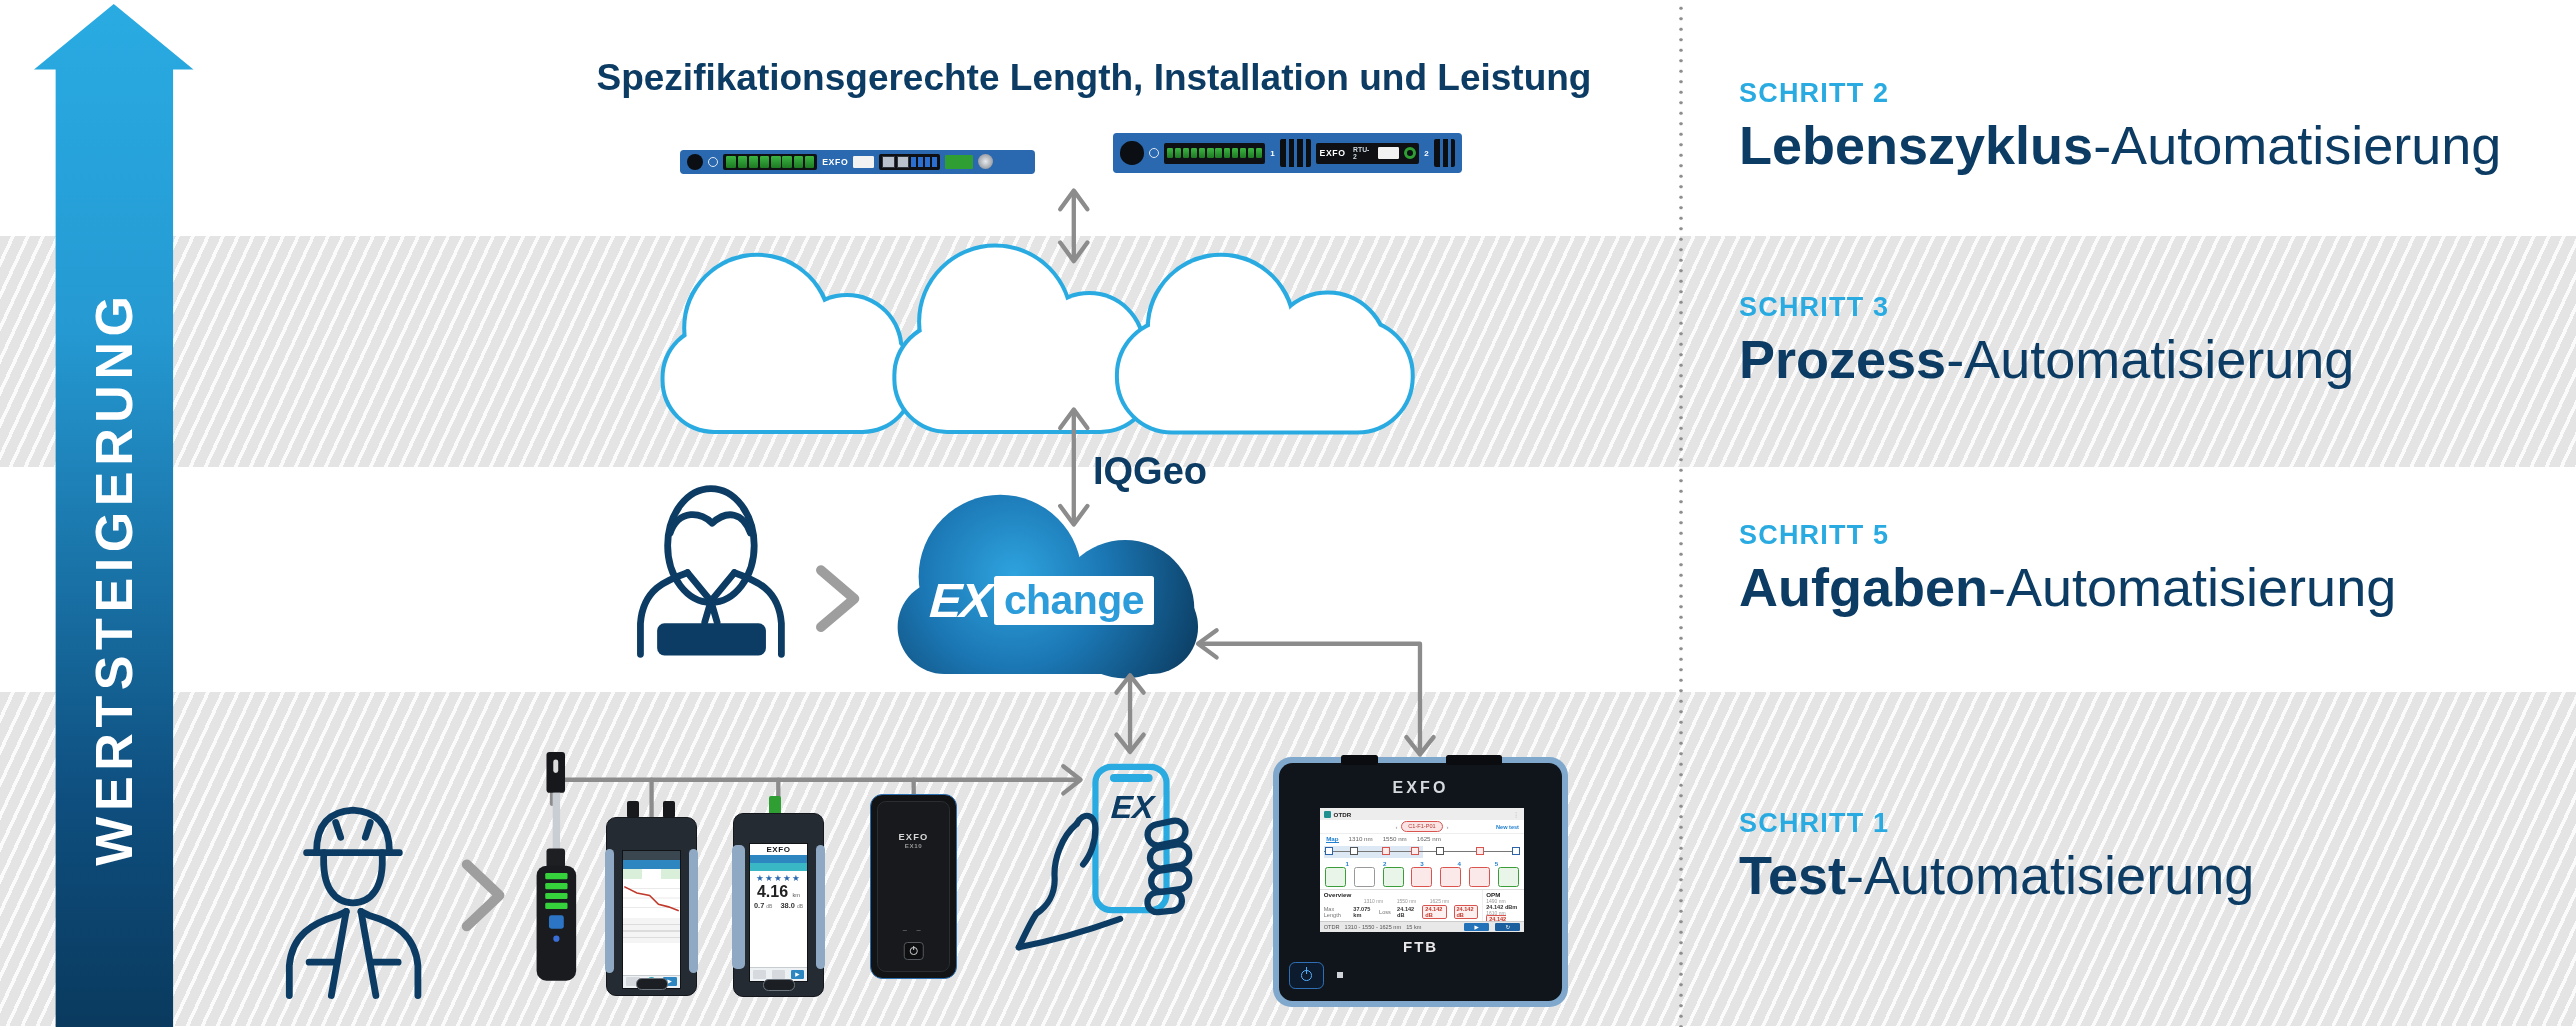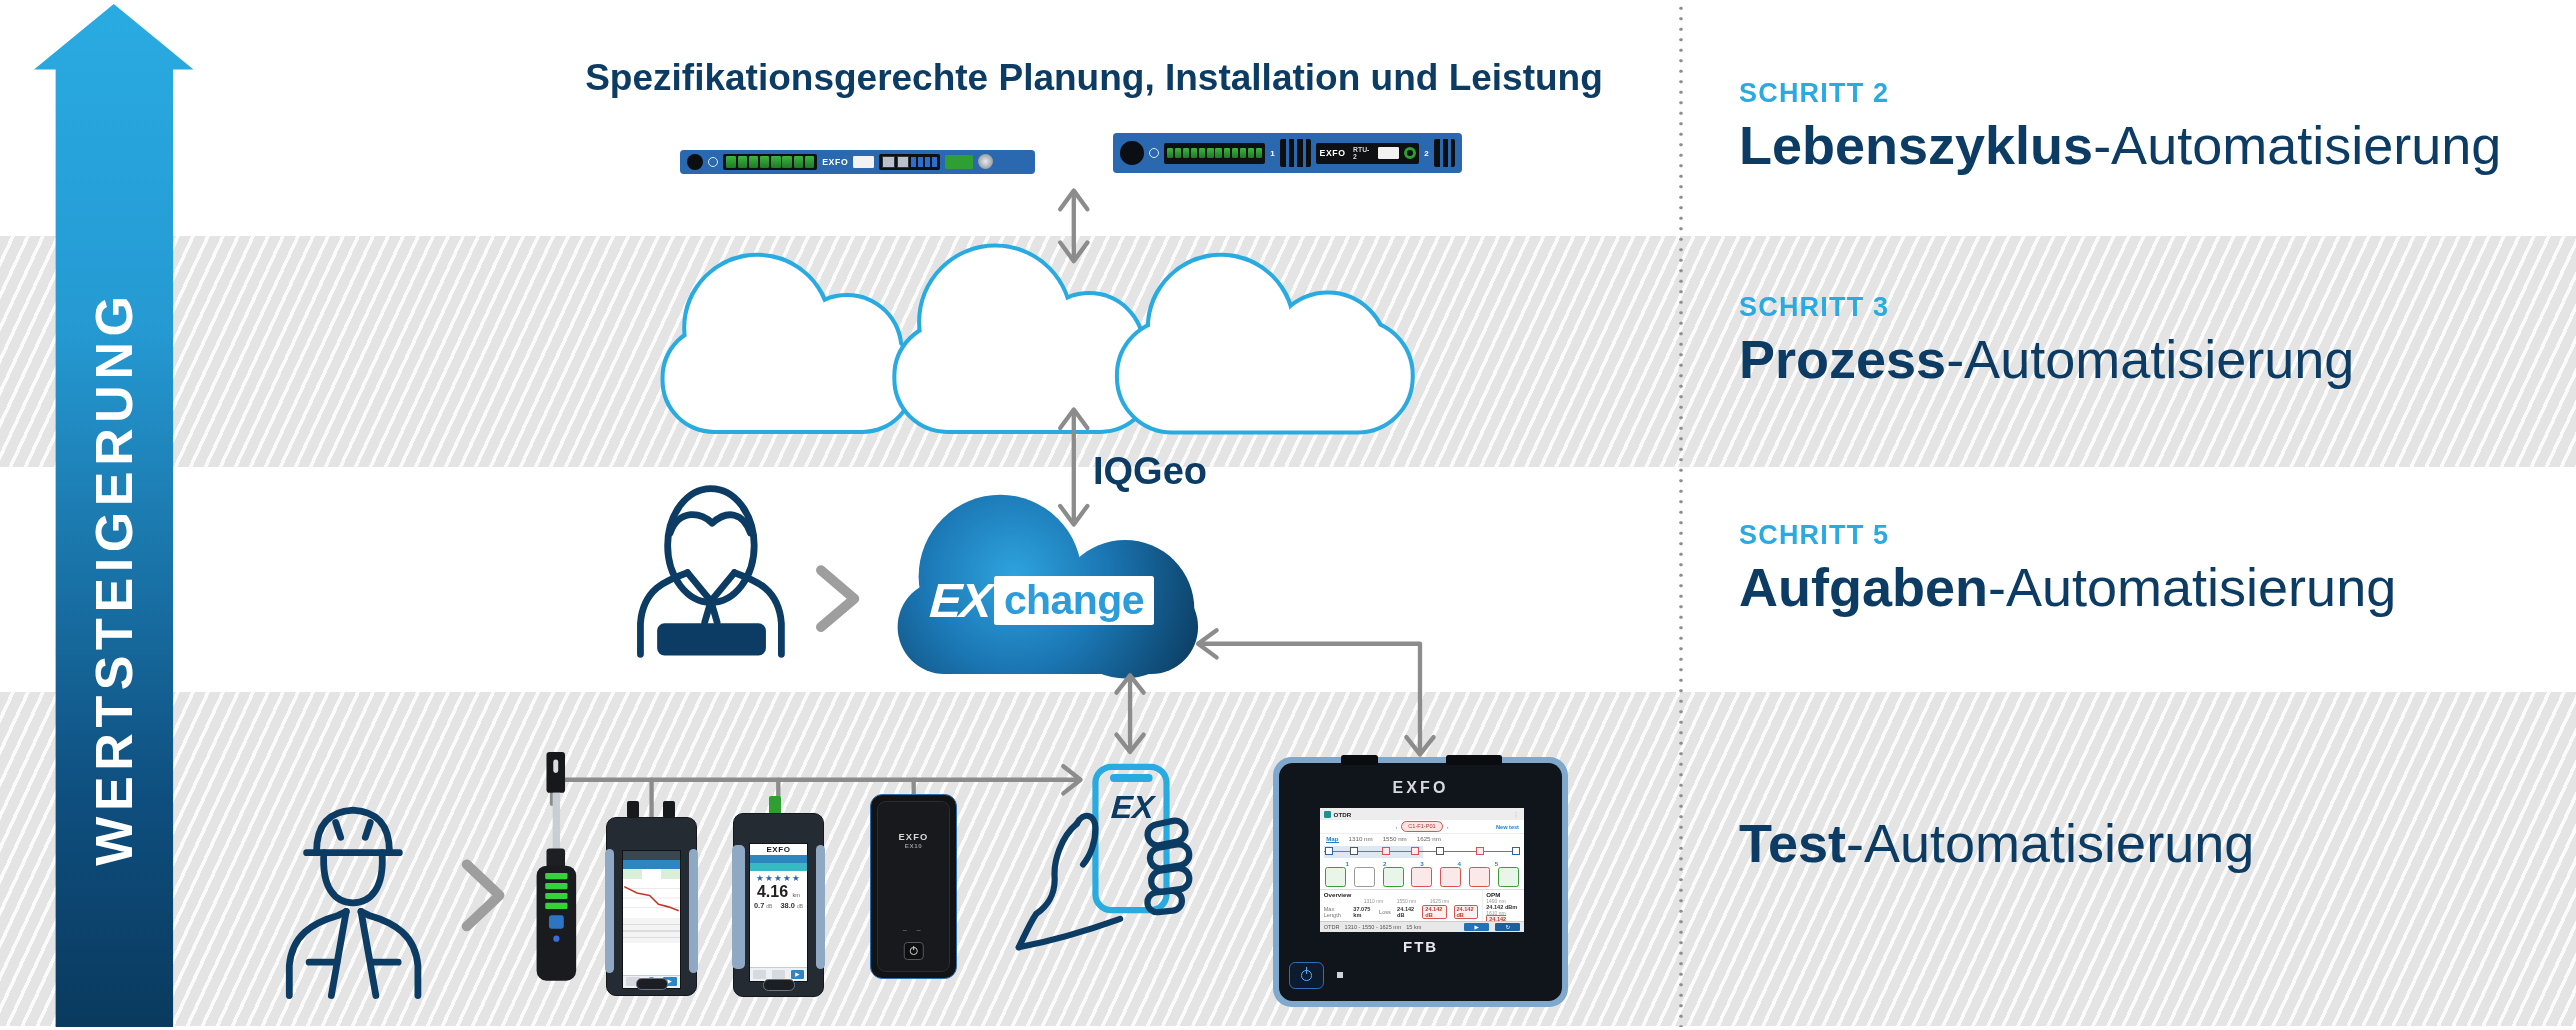--- a/index.html
+++ b/index.html
@@ -268,35 +268,36 @@
         <rect x="882" y="1444" width="36" height="10" rx="2"></rect>
         <rect x="882" y="1460" width="36" height="10" rx="2"></rect>
       </g>
       <rect x="888" y="1480" width="24" height="22" rx="4" fill="#2f7fd6" opacity="0.9"></rect>
       <circle cx="900" cy="1518" r="5" fill="#3a6fd8"></circle>
     </g>
   </svg>
 
   <div class="abs vlabel layer3">WERTSTEIGERUNG</div>
 
-  <div class="abs title layer3">Spezifikationsgerechte Planung, Installation und Leistung</div>
+  <div class="abs title layer3">Spezifikationsgerechte Length, Installation und Leistung</div>
 
   <div class="step" style="top:77px">
     <div class="eyebrow">SCHRITT 2</div>
     <div class="headline"><b>Lebenszyklus</b><span>-Automatisierung</span></div>
   </div>
   <div class="step" style="top:291px">
     <div class="eyebrow">SCHRITT 3</div>
     <div class="headline"><b>Prozess</b><span>-Automatisierung</span></div>
   </div>
   <div class="step" style="top:519px">
     <div class="eyebrow">SCHRITT 5</div>
     <div class="headline"><b>Aufgaben</b><span>-Automatisierung</span></div>
   </div>
   <div class="step" style="top:807px">
+    <div class="eyebrow">SCHRITT 1</div>
     <div class="headline"><b>Test</b><span>-Automatisierung</span></div>
   </div>
 
 
   <div class="abs apis layer3">IQGeo</div>
 
   <div class="abs ex-logo layer3">
     <span class="ex">EX</span>
     <span class="box">
         <span>change</span>

